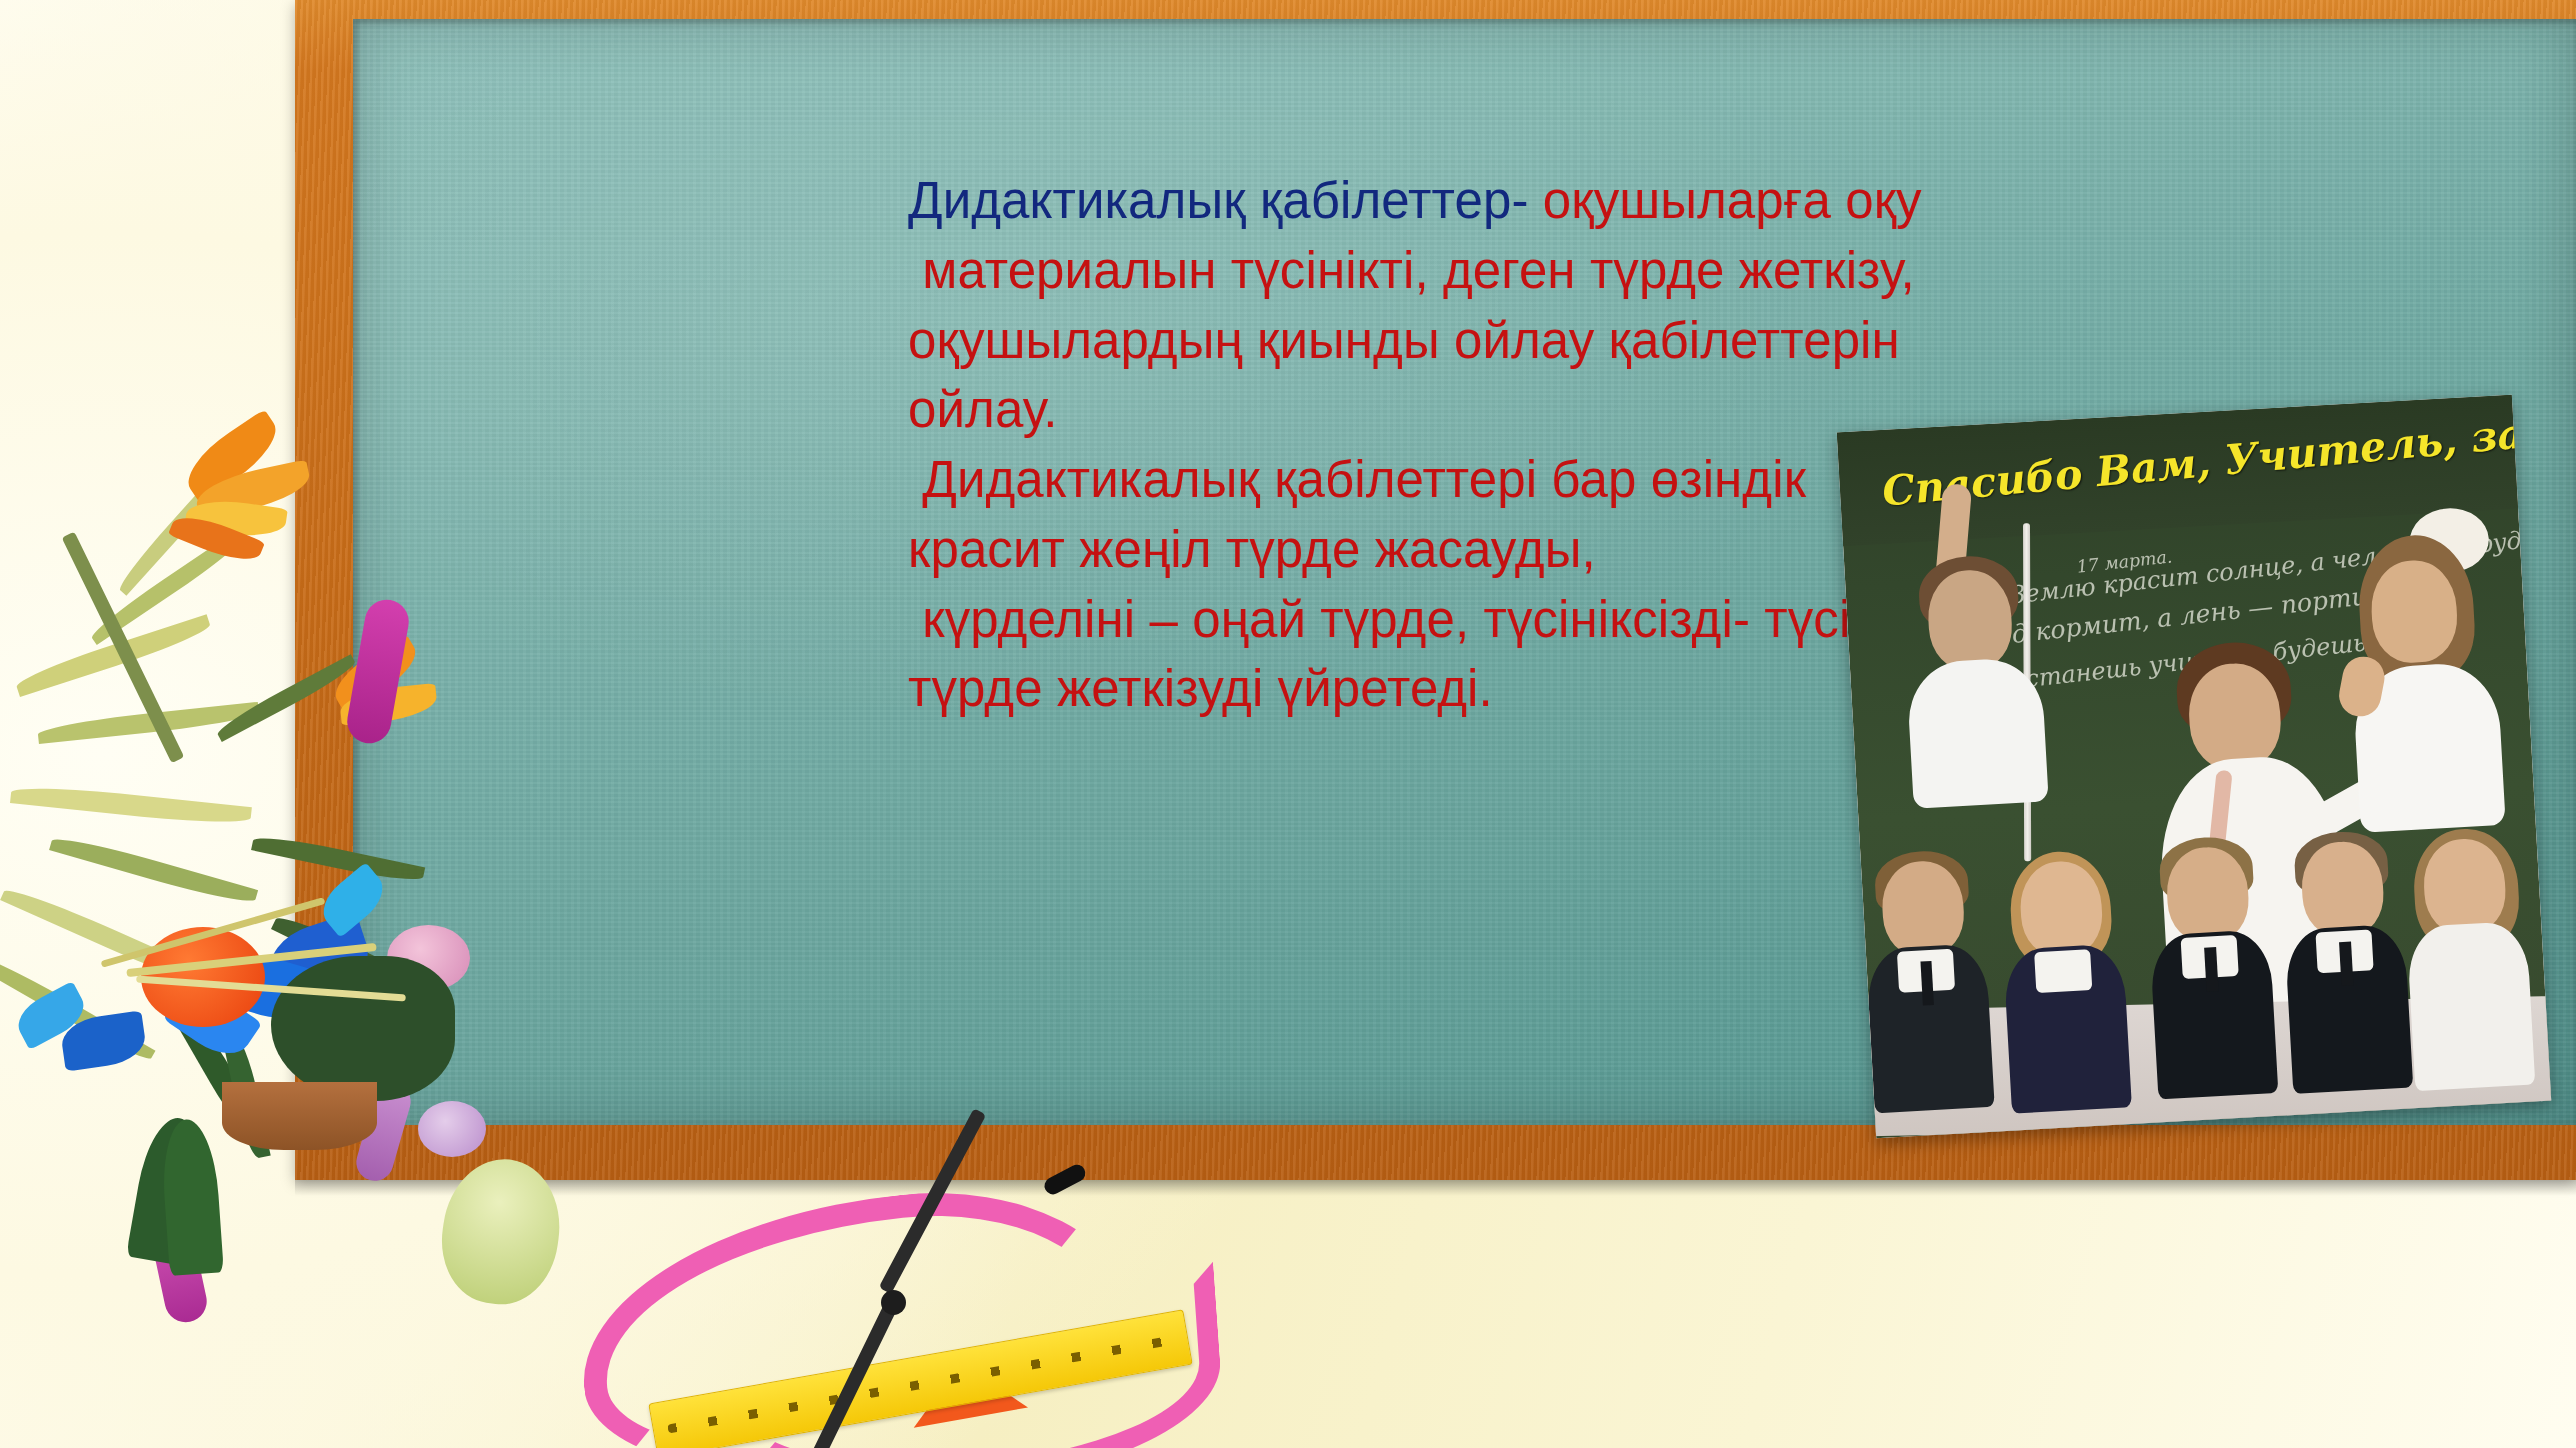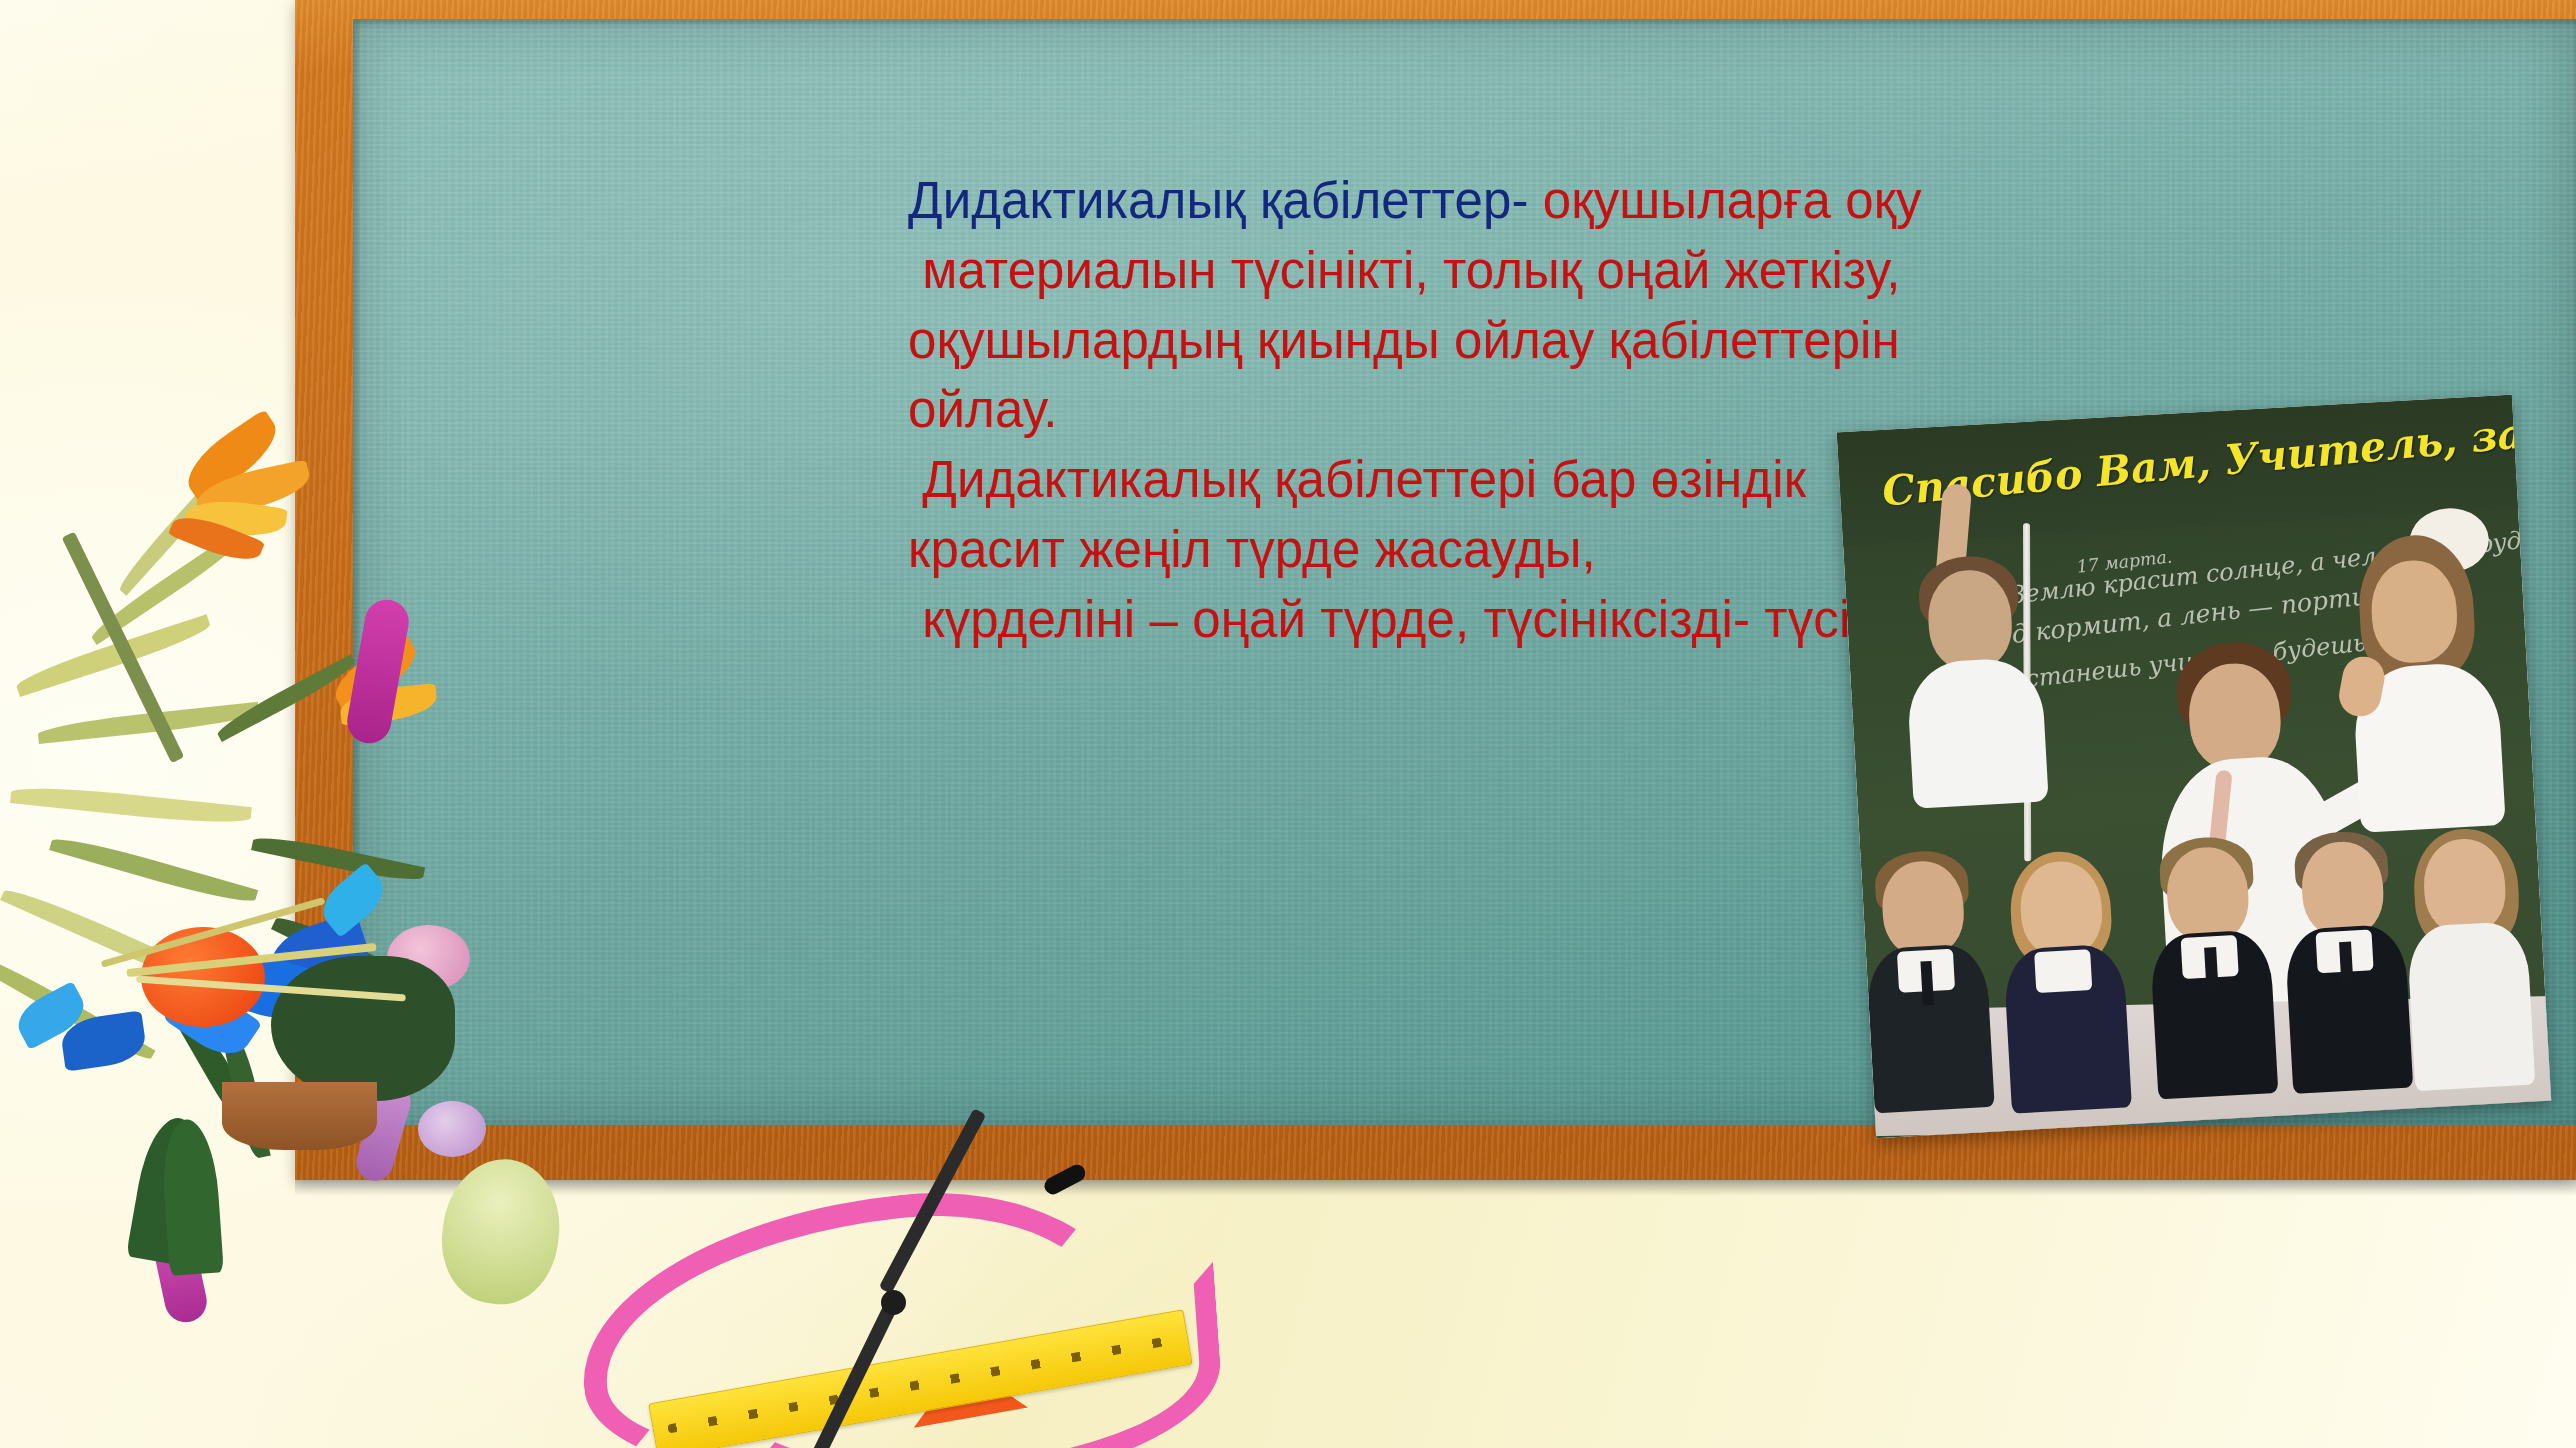--- a/index.html
+++ b/index.html
@@ -198,26 +198,27 @@
 
 <div class="slide">
 
   <div class="bg-wash"></div>
 
   <div class="board-frame">
     <div class="board-inner">
 
       <div class="text-block">
         <p class="line"><span class="ink-blue">Дидактикалық қабілеттер-</span><span class="ink-red"> оқушыларға оқу</span></p>
-        <p class="line ink-red"> материалын түсінікті, толық оңай жеткізу,</p>
+        <p class="line ink-red"> материалын түсінікті, деген түрде жеткізу,</p>
         <p class="line ink-red">оқушылардың қиынды ойлау қабілеттерін</p>
         <p class="line ink-red">ойлау.</p>
         <p class="line ink-red"> Дидактикалық қабілеттері бар өзіндік</p>
         <p class="line ink-red">красит жеңіл түрде жасауды,</p>
         <p class="line ink-red"> күрделіні – оңай түрде, түсініксізді- түсінікті</p>
+        <p class="line ink-red">түрде жеткізуді үйретеді.</p>
       </div>
 
     </div>
   </div>
   <div class="board-bottom-shadow"></div>
 
   <div class="photo">
     <div class="chalk-bg"></div>
     <div class="band"></div>
 

